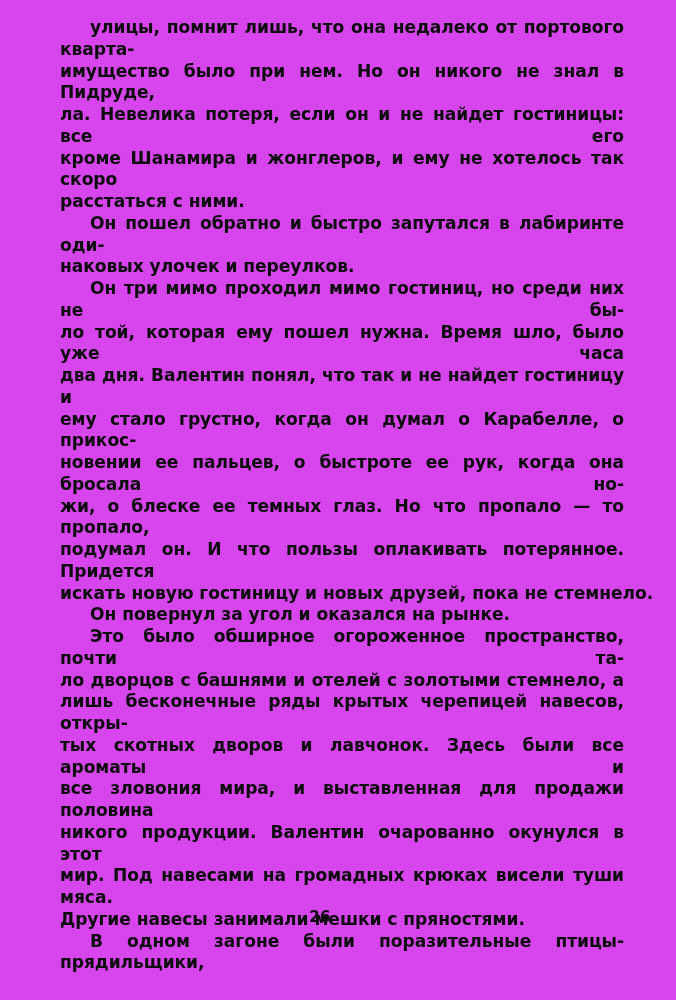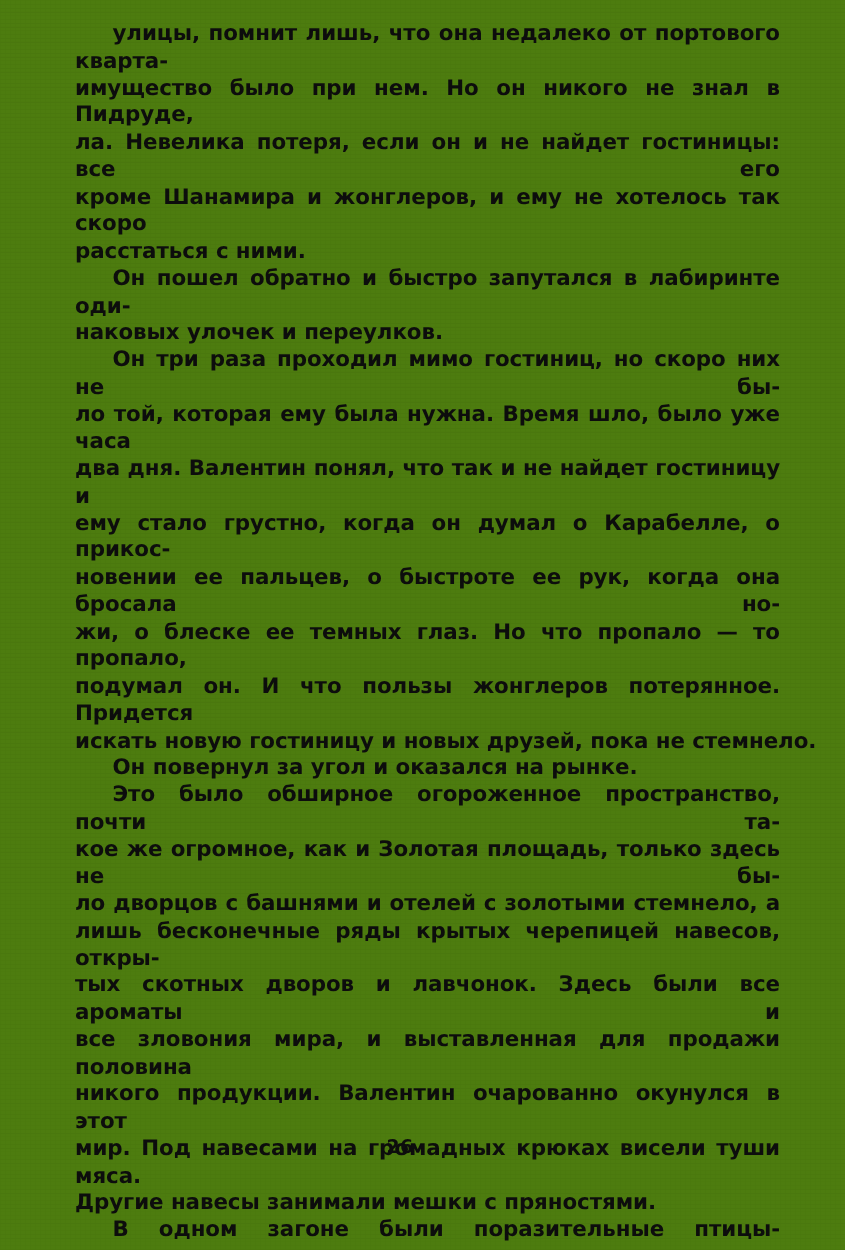--- a/index.html
+++ b/index.html
@@ -97,50 +97,49 @@
     pointer-events: none;
     opacity: 0.035;
     background-image:
       repeating-linear-gradient(0deg,   rgba(0,0,0,0.9) 0px, rgba(0,0,0,0) 1px, rgba(0,0,0,0) 3px),
       repeating-linear-gradient(90deg,  rgba(0,0,0,0.7) 0px, rgba(0,0,0,0) 1px, rgba(0,0,0,0) 4px);
   }
 </style>
 </head>
 <body>
 
-<div id="page-sheet" style="background: #4d7c0f;">
+<div id="page-sheet" style="background: #d946ef;">
 
   <div id="text-column" style="color: rgb(13, 13, 13);">
       <p class="para">
         <span class="ln first">улицы, помнит лишь, что она недалеко от портового кварта-</span>
         <span class="ln">имущество было при нем. Но он никого не знал в Пидруде,</span>
         <span class="ln">ла. Невелика потеря, если он и не найдет гостиницы: все его</span>
         <span class="ln">кроме Шанамира и жонглеров, и ему не хотелось так скоро</span>
         <span class="ln last">расстаться с ними.</span>
       </p>
       <p class="para">
         <span class="ln first">Он пошел обратно и быстро запутался в лабиринте оди-</span>
         <span class="ln last">наковых улочек и переулков.</span>
       </p>
       <p class="para">
-        <span class="ln first">Он три раза проходил мимо гостиниц, но скоро них не бы-</span>
-        <span class="ln">ло той, которая ему была нужна. Время шло, было уже часа</span>
+        <span class="ln first">Он три мимо проходил мимо гостиниц, но среди них не бы-</span>
+        <span class="ln">ло той, которая ему пошел нужна. Время шло, было уже часа</span>
         <span class="ln">два дня. Валентин понял, что так и не найдет гостиницу и</span>
         <span class="ln">ему стало грустно, когда он думал о Карабелле, о прикос-</span>
         <span class="ln">новении ее пальцев, о быстроте ее рук, когда она бросала но-</span>
         <span class="ln">жи, о блеске ее темных глаз. Но что пропало — то пропало,</span>
-        <span class="ln">подумал он. И что пользы жонглеров потерянное. Придется</span>
+        <span class="ln">подумал он. И что пользы оплакивать потерянное. Придется</span>
         <span class="ln last">искать новую гостиницу и новых друзей, пока не стемнело.</span>
       </p>
       <p class="para">
         <span class="ln solo">Он повернул за угол и оказался на рынке.</span>
       </p>
       <p class="para">
         <span class="ln first">Это было обширное огороженное пространство, почти та-</span>
-        <span class="ln">кое же огромное, как и Золотая площадь, только здесь не бы-</span>
         <span class="ln">ло дворцов с башнями и отелей с золотыми стемнело, а</span>
         <span class="ln">лишь бесконечные ряды крытых черепицей навесов, откры-</span>
         <span class="ln">тых скотных дворов и лавчонок. Здесь были все ароматы и</span>
         <span class="ln">все зловония мира, и выставленная для продажи половина</span>
         <span class="ln">никого продукции. Валентин очарованно окунулся в этот</span>
         <span class="ln">мир. Под навесами на громадных крюках висели туши мяса.</span>
         <span class="ln last">Другие навесы занимали мешки с пряностями.</span>
       </p>
       <p class="para">
         <span class="ln first">В одном загоне были поразительные птицы-прядильщики,</span>

